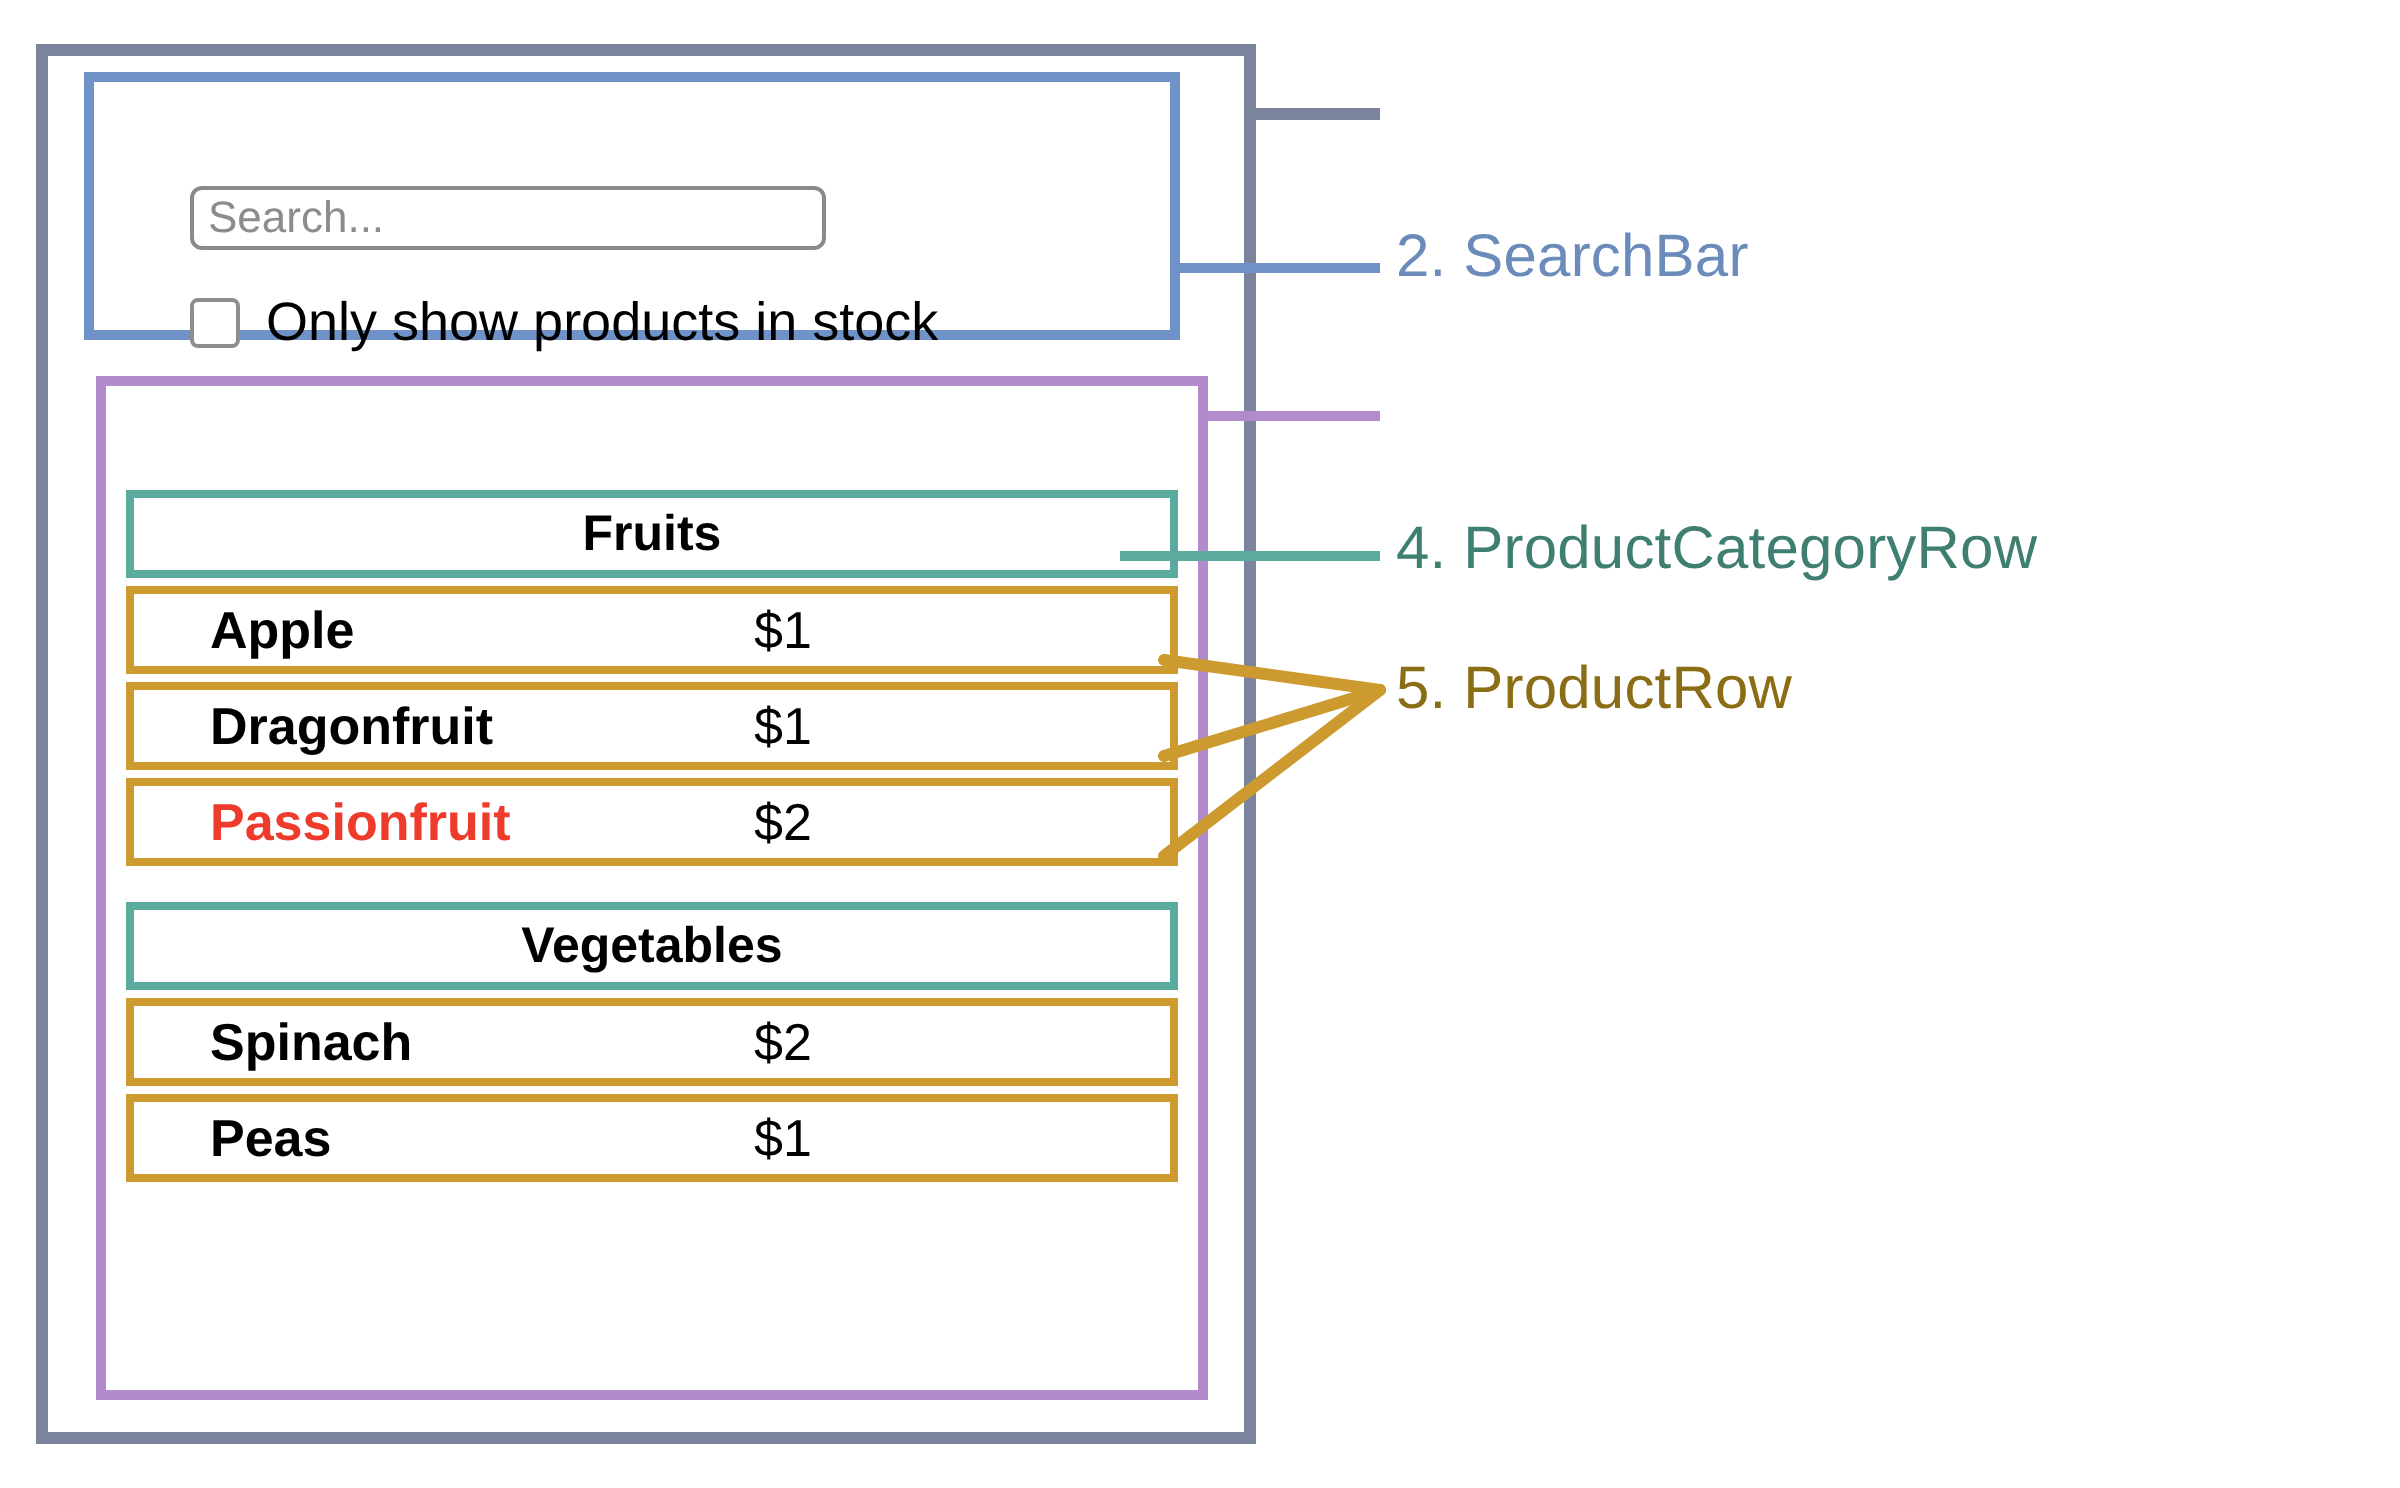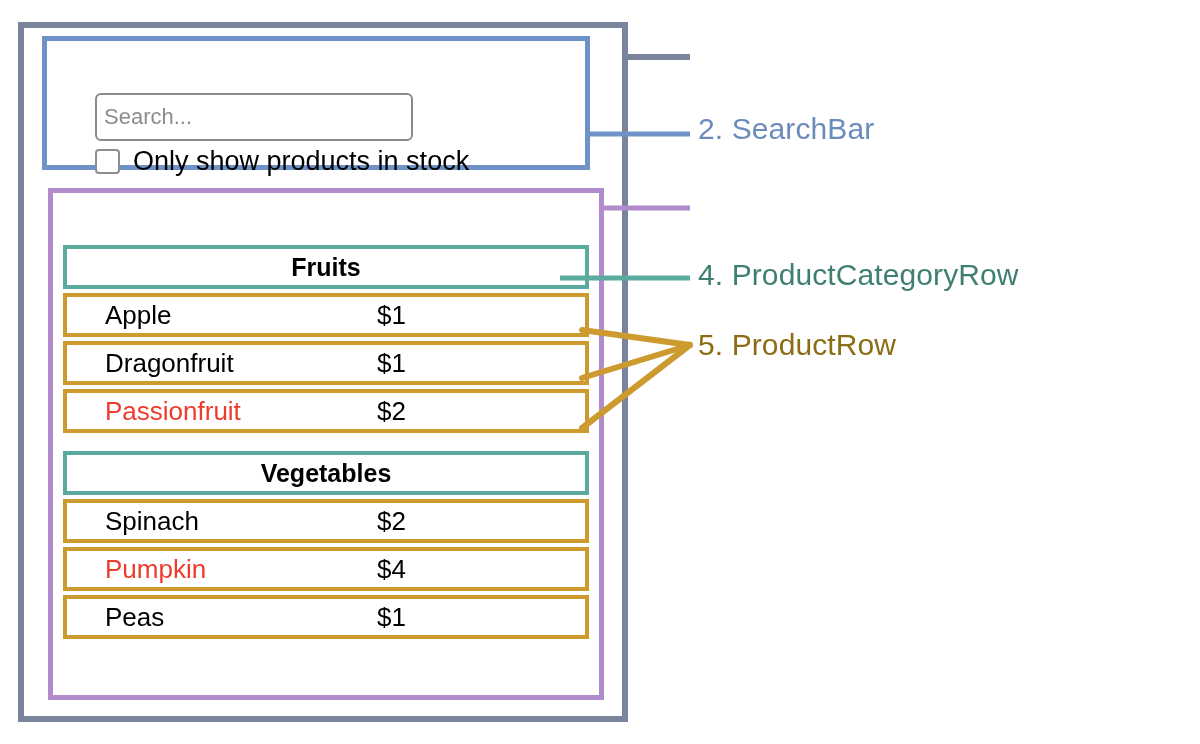--- a/index.html
+++ b/index.html
@@ -25,21 +25,21 @@
   #search-bar {
     position: absolute;
     left: 42px; top: 36px;
     width: 548px; height: 134px;
     border: 5px solid #6f93c8;
     background: #ffffff;
   }
   #search-input {
     position: absolute;
     left: 48px; top: 52px;
-    width: 318px; height: 48px;
+    width: 318px; height: 32px;
     border: 2px solid #8a8a8a;
     border-radius: 6px;
     background: #ffffff;
     font-family: "Liberation Sans", sans-serif;
     font-size: 22px;
     color: #333333;
     padding: 0 7px;
     outline: none;
   }
   #search-input::placeholder { color: #8c8c8c; opacity: 1; }
@@ -105,21 +105,21 @@
   .product-row {
     position: relative;
     margin: 0 10px 4px 10px;
     height: 44px;
     border: 4px solid #cc9a2e;
     background: #fff;
     display: flex; align-items: center;
   }
   .product-row .p-name {
     position: absolute; left: 38px;
-    font-size: 26px; color: #000;
+    font-size: 26px; color: #000; font-weight: bold;
   }
   .product-row .p-name.out-of-stock { color: #ee3b2b; }
   .product-row .p-price {
     position: absolute; left: 310px;
     font-size: 26px; color: #000;
   }
   .gap-row { height: 14px; }
 
   
   #annotations {
@@ -177,24 +177,20 @@
       <div class="gap-row"></div>
 
       <div class="category-row">
         <span class="cat-text">Vegetables</span>
       </div>
       <div class="product-row">
         <span class="p-name">Spinach</span>
         <span class="p-price">$2</span>
       </div>
       <div class="product-row">
-        <span class="p-name out-of-stock">Pumpkin</span>
-        <span class="p-price">$4</span>
-      </div>
-      <div class="product-row">
         <span class="p-name">Peas</span>
         <span class="p-price">$1</span>
       </div>
 
     </div>
   </div>
 
   <svg id="annotations" viewBox="0 0 1200 744">
 
     <line x1="625" y1="57" x2="690" y2="57" stroke="#7a849c" stroke-width="6"></line>

